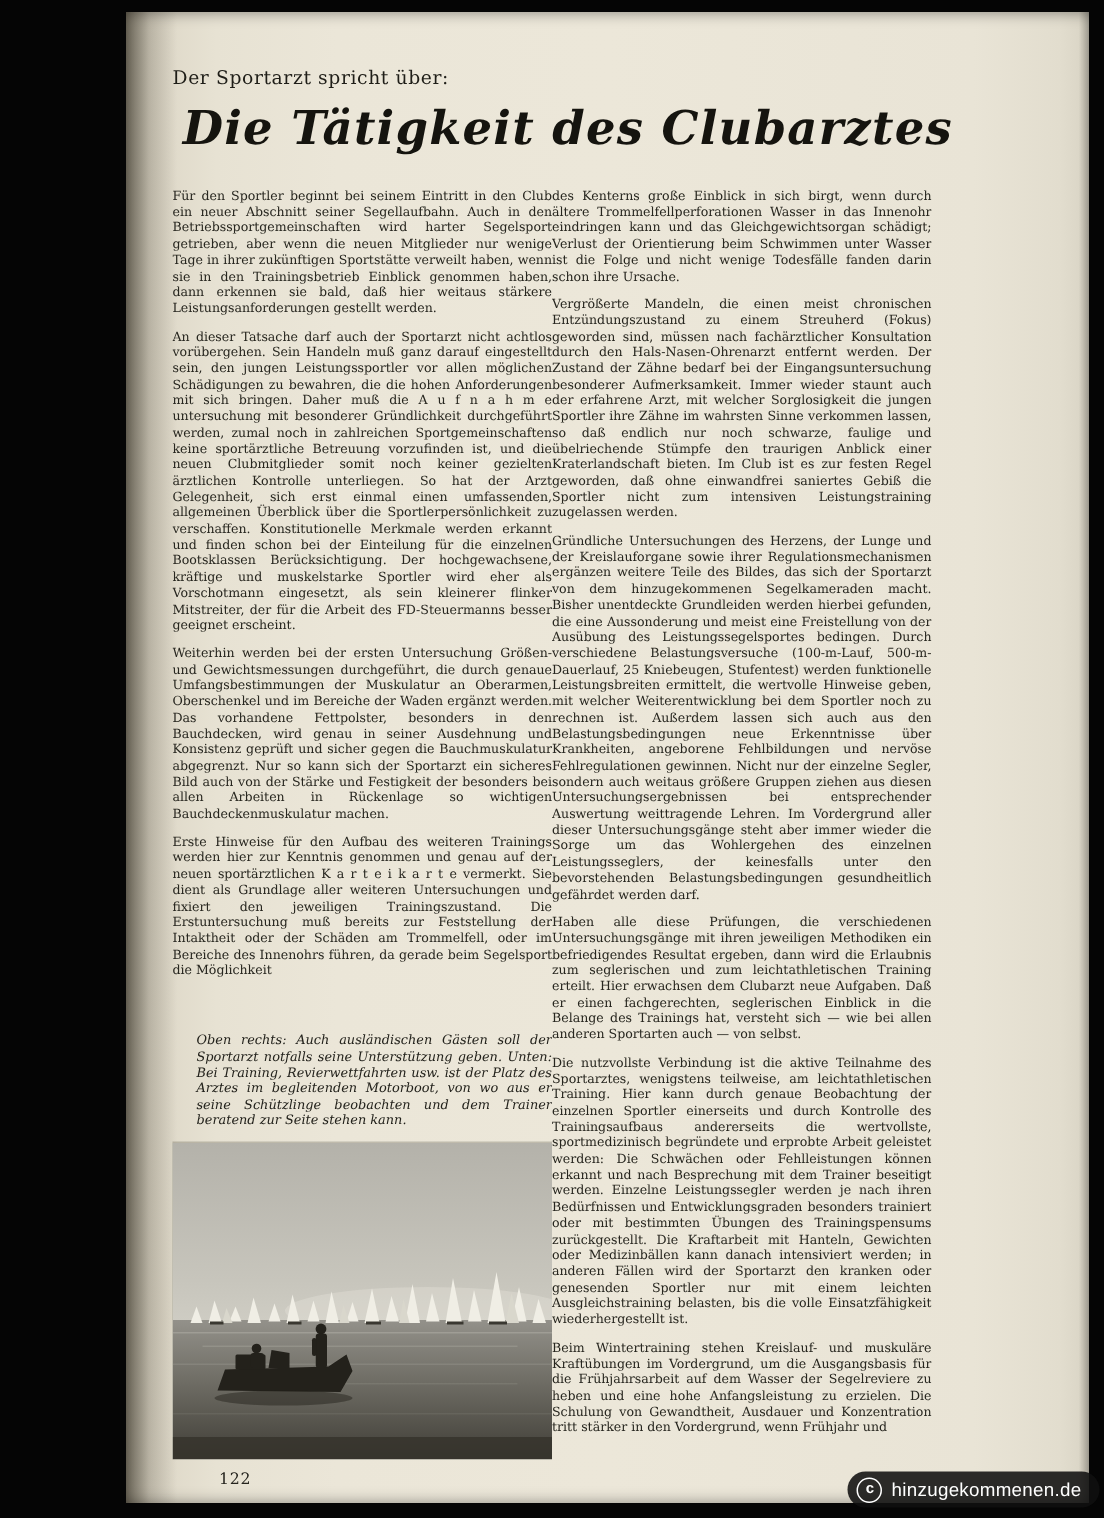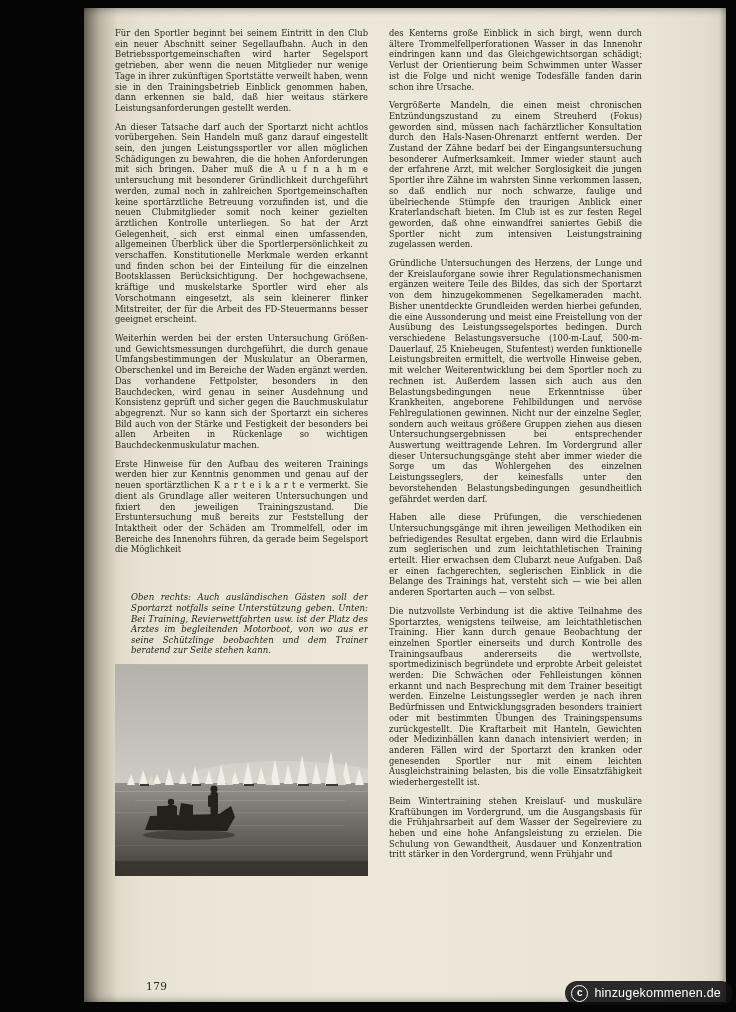--- a/index.html
+++ b/index.html
@@ -33,21 +33,21 @@
   .kicker{
     margin-top:36px;font-size:12.5px;letter-spacing:.4px;color:#1f1e18;
   }
   .title{
     margin-top:8px;text-align:center;
     font-style:italic;font-weight:600;font-size:31px;line-height:38px;
     letter-spacing:.8px;color:#15140f;
   }
   
   .columns{
-    display:flex;gap:21px;margin-top:20px;height:848px;overflow:hidden;
+    display:flex;margin-top:20px;height:848px;overflow:hidden;
   }
   .col{width:253px;overflow:hidden;}
   .col-left{display:flex;flex-direction:column;}
   .para{
     margin:0 0 8px 0;font-size:8.4px;line-height:10.7px;
     text-align:justify;color:#27261f;
   }
   .caption{
     margin:auto 0 9px 16px;font-style:italic;font-size:8.6px;line-height:10.6px;
     text-align:justify;color:#23221c;
@@ -78,20 +78,22 @@
     font-size:10px;line-height:1;font-weight:bold;
   }
   .wm-label{font-size:12.5px;letter-spacing:.2px;}
 </style>
 </head>
 <body>
 
 <div class="page">
   <div class="content">
 
+    <div class="kicker">Der Sportarzt spricht über:</div>
+    <div class="title">Die Tätigkeit des Clubarztes</div>
 
     <div class="columns">
 
       <div class="col col-left">
         <div>
             <p class="para">Für den Sportler beginnt bei seinem Eintritt in den Club ein neuer Abschnitt seiner Segellaufbahn. Auch in den Betriebssportgemeinschaften wird harter Segelsport getrieben, aber wenn die neuen Mitglieder nur wenige Tage in ihrer zukünftigen Sportstätte verweilt haben, wenn sie in den Trainingsbetrieb Einblick genommen haben, dann erkennen sie bald, daß hier weitaus stärkere Leistungsanforderungen gestellt werden.</p>
             <p class="para">An dieser Tatsache darf auch der Sportarzt nicht achtlos vorübergehen. Sein Handeln muß ganz darauf eingestellt sein, den jungen Leistungssportler vor allen möglichen Schädigungen zu bewahren, die die hohen Anforderungen mit sich bringen. Daher muß die A u f n a h m e untersuchung mit besonderer Gründlichkeit durchgeführt werden, zumal noch in zahlreichen Sportgemeinschaften keine sportärztliche Betreuung vorzufinden ist, und die neuen Clubmitglieder somit noch keiner gezielten ärztlichen Kontrolle unterliegen. So hat der Arzt Gelegenheit, sich erst einmal einen umfassenden, allgemeinen Überblick über die Sportlerpersönlichkeit zu verschaffen. Konstitutionelle Merkmale werden erkannt und finden schon bei der Einteilung für die einzelnen Bootsklassen Berücksichtigung. Der hochgewachsene, kräftige und muskelstarke Sportler wird eher als Vorschotmann eingesetzt, als sein kleinerer flinker Mitstreiter, der für die Arbeit des FD-Steuermanns besser geeignet erscheint.</p>
             <p class="para">Weiterhin werden bei der ersten Untersuchung Größen- und Gewichtsmessungen durchgeführt, die durch genaue Umfangsbestimmungen der Muskulatur an Oberarmen, Oberschenkel und im Bereiche der Waden ergänzt werden. Das vorhandene Fettpolster, besonders in den Bauchdecken, wird genau in seiner Ausdehnung und Konsistenz geprüft und sicher gegen die Bauchmuskulatur abgegrenzt. Nur so kann sich der Sportarzt ein sicheres Bild auch von der Stärke und Festigkeit der besonders bei allen Arbeiten in Rückenlage so wichtigen Bauchdeckenmuskulatur machen.</p>
             <p class="para">Erste Hinweise für den Aufbau des weiteren Trainings werden hier zur Kenntnis genommen und genau auf der neuen sportärztlichen K a r t e i k a r t e vermerkt. Sie dient als Grundlage aller weiteren Untersuchungen und fixiert den jeweiligen Trainingszustand. Die Erstuntersuchung muß bereits zur Feststellung der Intaktheit oder der Schäden am Trommelfell, oder im Bereiche des Innenohrs führen, da gerade beim Segelsport die Möglichkeit</p>
           </div>
@@ -180,20 +182,20 @@
             <p class="para">Vergrößerte Mandeln, die einen meist chronischen Entzündungszustand zu einem Streuherd (Fokus) geworden sind, müssen nach fachärztlicher Konsultation durch den Hals-Nasen-Ohrenarzt entfernt werden. Der Zustand der Zähne bedarf bei der Eingangsuntersuchung besonderer Aufmerksamkeit. Immer wieder staunt auch der erfahrene Arzt, mit welcher Sorglosigkeit die jungen Sportler ihre Zähne im wahrsten Sinne verkommen lassen, so daß endlich nur noch schwarze, faulige und übelriechende Stümpfe den traurigen Anblick einer Kraterlandschaft bieten. Im Club ist es zur festen Regel geworden, daß ohne einwandfrei saniertes Gebiß die Sportler nicht zum intensiven Leistungstraining zugelassen werden.</p>
             <p class="para">Gründliche Untersuchungen des Herzens, der Lunge und der Kreislauforgane sowie ihrer Regulationsmechanismen ergänzen weitere Teile des Bildes, das sich der Sportarzt von dem hinzugekommenen Segelkameraden macht. Bisher unentdeckte Grundleiden werden hierbei gefunden, die eine Aussonderung und meist eine Freistellung von der Ausübung des Leistungssegelsportes bedingen. Durch verschiedene Belastungsversuche (100-m-Lauf, 500-m-Dauerlauf, 25 Kniebeugen, Stufentest) werden funktionelle Leistungsbreiten ermittelt, die wertvolle Hinweise geben, mit welcher Weiterentwicklung bei dem Sportler noch zu rechnen ist. Außerdem lassen sich auch aus den Belastungsbedingungen neue Erkenntnisse über Krankheiten, angeborene Fehlbildungen und nervöse Fehlregulationen gewinnen. Nicht nur der einzelne Segler, sondern auch weitaus größere Gruppen ziehen aus diesen Untersuchungsergebnissen bei entsprechender Auswertung weittragende Lehren. Im Vordergrund aller dieser Untersuchungsgänge steht aber immer wieder die Sorge um das Wohlergehen des einzelnen Leistungsseglers, der keinesfalls unter den bevorstehenden Belastungsbedingungen gesundheitlich gefährdet werden darf.</p>
             <p class="para">Haben alle diese Prüfungen, die verschiedenen Untersuchungsgänge mit ihren jeweiligen Methodiken ein befriedigendes Resultat ergeben, dann wird die Erlaubnis zum seglerischen und zum leichtathletischen Training erteilt. Hier erwachsen dem Clubarzt neue Aufgaben. Daß er einen fachgerechten, seglerischen Einblick in die Belange des Trainings hat, versteht sich — wie bei allen anderen Sportarten auch — von selbst.</p>
             <p class="para">Die nutzvollste Verbindung ist die aktive Teilnahme des Sportarztes, wenigstens teilweise, am leichtathletischen Training. Hier kann durch genaue Beobachtung der einzelnen Sportler einerseits und durch Kontrolle des Trainingsaufbaus andererseits die wertvollste, sportmedizinisch begründete und erprobte Arbeit geleistet werden: Die Schwächen oder Fehlleistungen können erkannt und nach Besprechung mit dem Trainer beseitigt werden. Einzelne Leistungssegler werden je nach ihren Bedürfnissen und Entwicklungsgraden besonders trainiert oder mit bestimmten Übungen des Trainingspensums zurückgestellt. Die Kraftarbeit mit Hanteln, Gewichten oder Medizinbällen kann danach intensiviert werden; in anderen Fällen wird der Sportarzt den kranken oder genesenden Sportler nur mit einem leichten Ausgleichstraining belasten, bis die volle Einsatzfähigkeit wiederhergestellt ist.</p>
             <p class="para">Beim Wintertraining stehen Kreislauf- und muskuläre Kraftübungen im Vordergrund, um die Ausgangsbasis für die Frühjahrsarbeit auf dem Wasser der Segelreviere zu heben und eine hohe Anfangsleistung zu erzielen. Die Schulung von Gewandtheit, Ausdauer und Konzentration tritt stärker in den Vordergrund, wenn Frühjahr und</p>
           </div>
       </div>
 
     </div>
 
-    <div class="page-number">179</div>
+    <div class="page-number">122</div>
   </div>
 </div>
 
 <div class="watermark">
   <span class="wm-icon">c</span>
   <span class="wm-label">hinzugekommenen.de</span>
 </div>
 
 </body></html>

